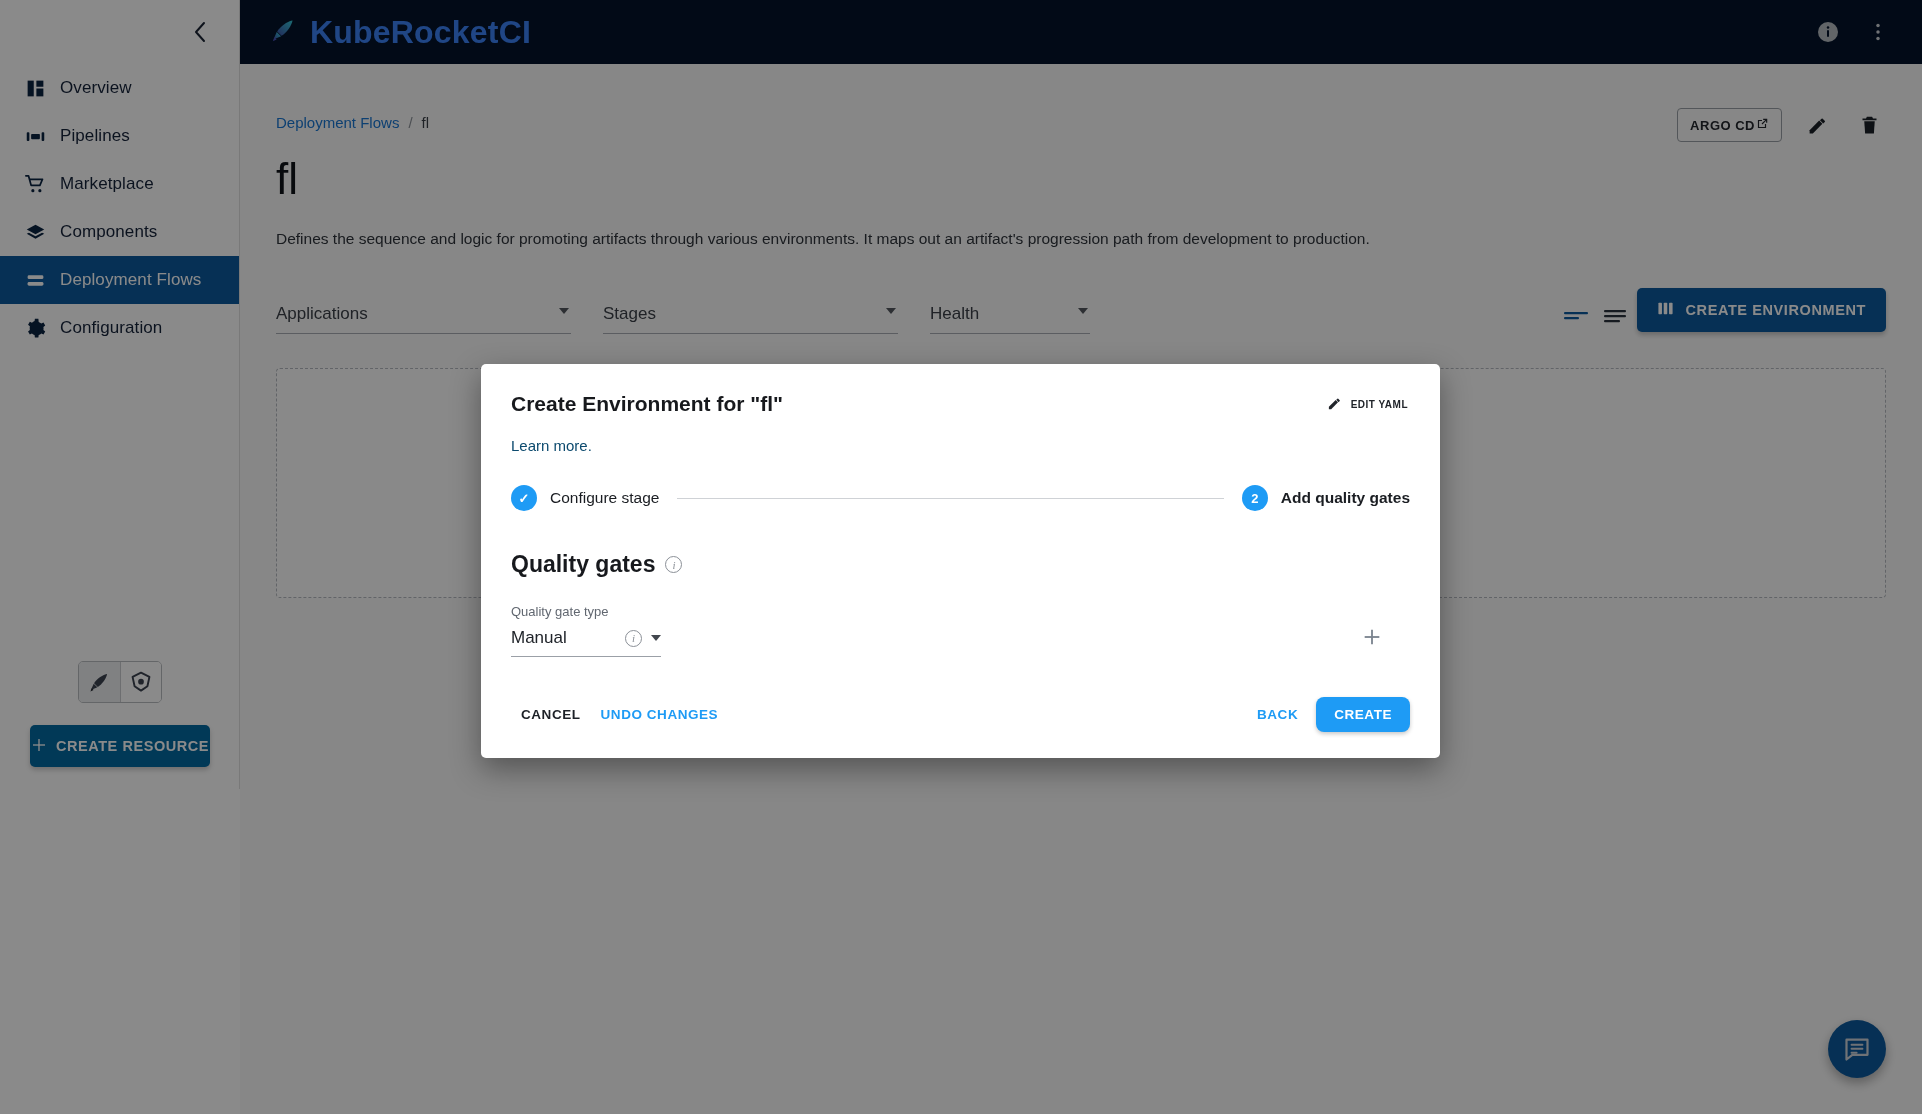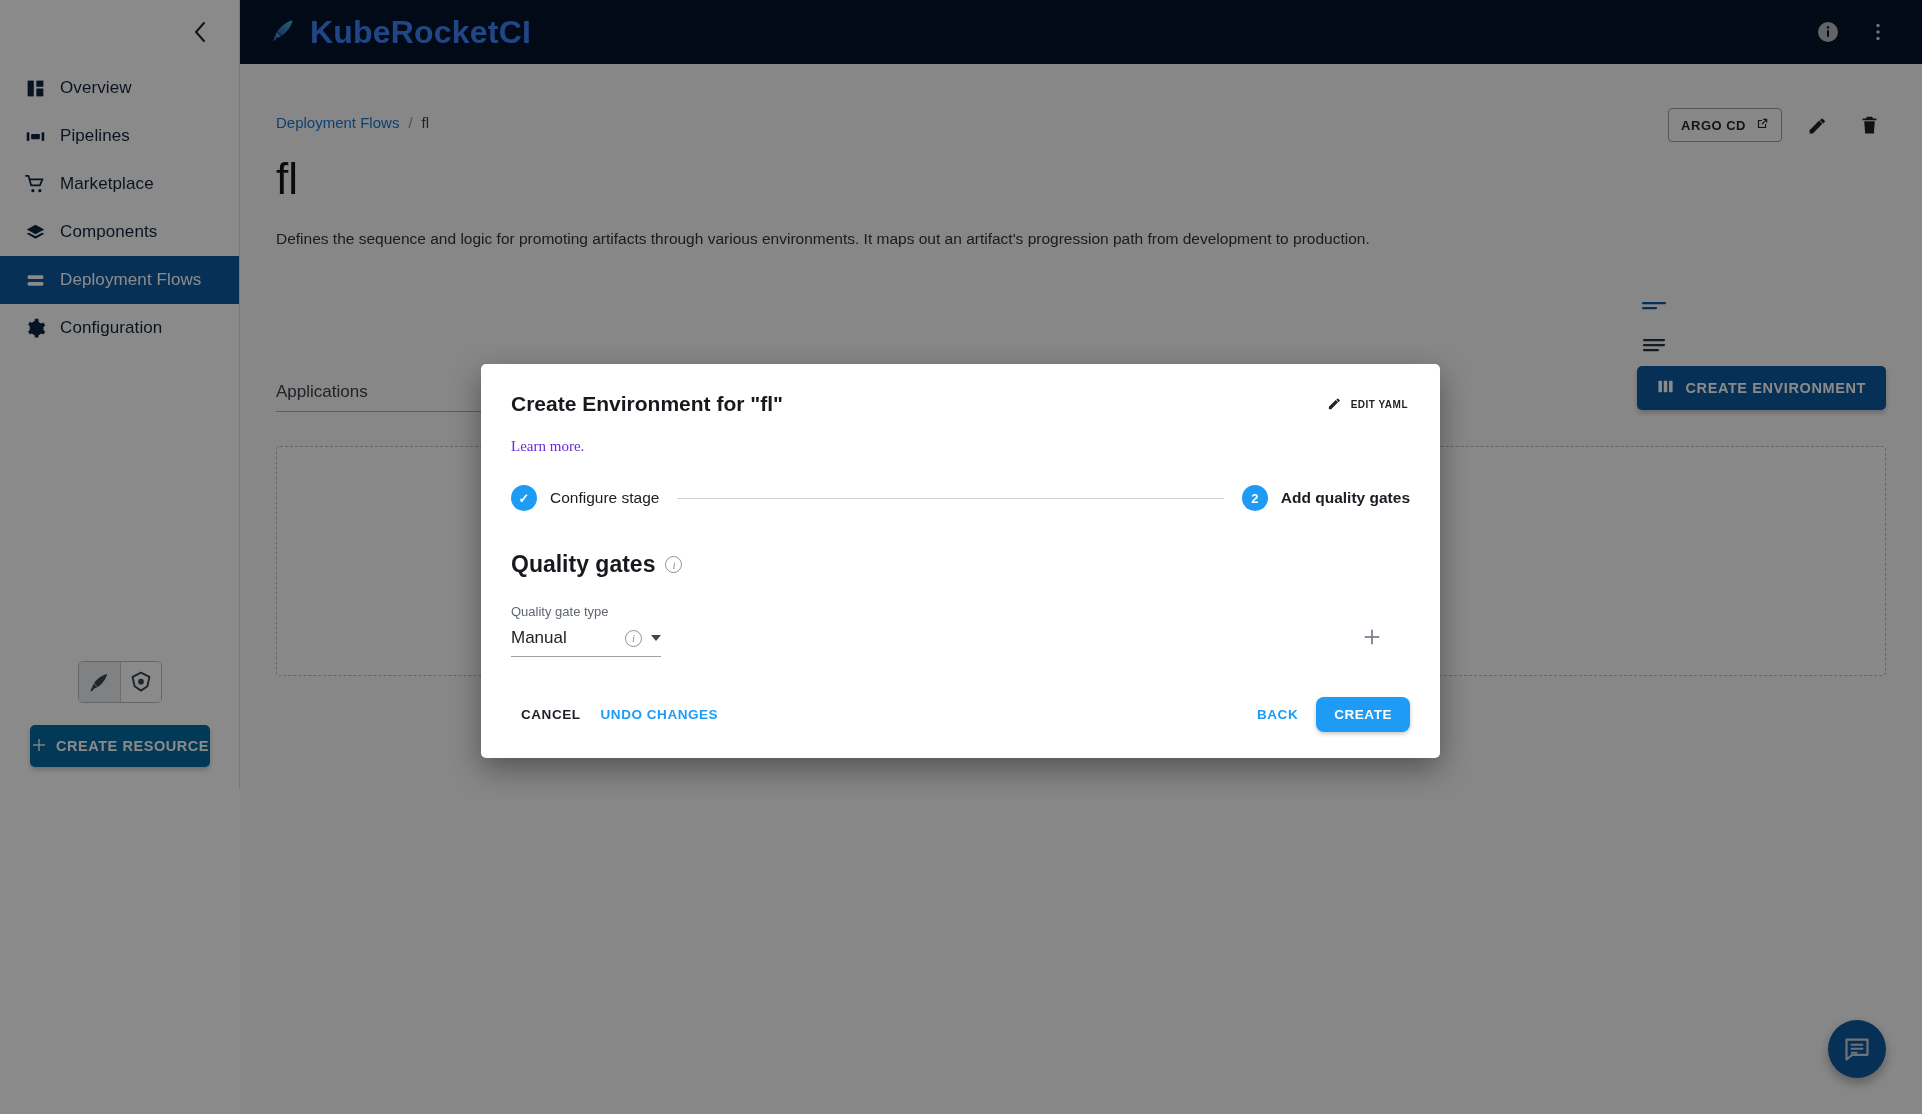--- a/index.html
+++ b/index.html
@@ -91,21 +91,21 @@
 
   .toolbar-row { display: flex; align-items: flex-end; margin-top: 40px; }
   .filters { display: flex; gap: 32px; }
   .select-field { position: relative; width: 295px; border-bottom: 1px solid #a9adb3; padding-bottom: 9px; cursor: pointer; }
   .select-field .sel-text { font-size: 17px; color: #3b4048; }
   .caret {
     position: absolute; right: 2px; top: 4px;
     width: 0; height: 0; border-left: 5.5px solid transparent;
     border-right: 5.5px solid transparent; border-top: 6px solid #53585f;
   }
-  .toolbar-right { margin-left: auto; display: flex; align-items: flex-start; gap: 5px; padding-bottom: 2px; flex-direction: column; }
+  .toolbar-right { margin-left: auto; display: flex; align-items: flex-end; gap: 5px; padding-bottom: 2px; }
   .view-toggle { width: 34px; height: 34px; display: flex; align-items: center; justify-content: center; cursor: pointer; }
   .create-env-btn {
     display: flex; align-items: center; gap: 11px; height: 44px; padding: 0 20px;
     background: #0c5a9e; color: #fff; border: none; border-radius: 5px;
     font-size: 14.5px; font-weight: 600; letter-spacing: .6px; cursor: pointer;
     box-shadow: 0 3px 5px rgba(0,0,0,0.22);
     font-family: "Liberation Sans", sans-serif;
   }
 
   .empty-card {
@@ -129,21 +129,21 @@
   }
   .modal-head { display: flex; align-items: flex-start; padding: 28px 30px 0 30px; }
   .modal-title { font-size: 21px; font-weight: 700; color: #17191d; }
   .edit-yaml-btn {
     margin-left: auto; display: flex; align-items: center; gap: 9px;
     background: transparent; border: none; cursor: pointer;
     font-size: 10px; font-weight: 600; letter-spacing: .5px; color: #20242a;
     font-family: "Liberation Sans", sans-serif; padding: 4px 2px;
   }
   .learn-more { padding: 20px 30px 0 30px; }
-  .learn-more a { color: #6d28d9; font-size: 15px; text-decoration: none; cursor: pointer; font-family: Liberation Serif, serif; }
+  .learn-more a { color: #0c4a6e; font-size: 15px; text-decoration: none; cursor: pointer; }
 
   .stepper { display: flex; align-items: center; padding: 30px 30px 0 30px; }
   .step { display: flex; align-items: center; gap: 13px; }
   .step-circle {
     width: 26px; height: 26px; border-radius: 50%; background: #1e9bf5;
     display: flex; align-items: center; justify-content: center;
     color: #ffffff; font-size: 13px; font-weight: 700;
   }
   .step-label { font-size: 15.5px; color: #1a1d22; }
   .step-label.current { font-weight: 700; }
@@ -336,21 +336,21 @@
   <main class="content">
     <div style="display:flex;align-items:flex-start;">
       <div style="flex:1;">
         <div class="breadcrumb">
           <span class="crumb-link">Deployment Flows</span>
           <span class="crumb-sep">/</span>
           <span class="crumb-current">fl</span>
         </div>
       </div>
       <div style="display:flex;align-items:center;gap:18px;padding-top:44px;">
-        <button style="display:flex;align-items:center;gap:9px;height:34px;padding:0 12px;background:transparent;border:1px solid #9aa0a7;border-radius:4px;font-size:13px;font-weight:600;letter-spacing:.5px;color:#23272d;cursor:pointer;font-family:'Liberation Sans',sans-serif;">
+        <button style="display:flex;align-items:center;gap:0;height:34px;padding:0 12px;background:transparent;border:1px solid #9aa0a7;border-radius:4px;font-size:13px;font-weight:600;letter-spacing:.5px;color:#23272d;cursor:pointer;font-family:'Liberation Sans',sans-serif;">
           <span>ARGO CD</span>
           <span>
             <svg width="14" height="14" viewBox="0 0 24 24">
                 <path d="M5 5h7v2H7v10h10v-5h2v7H5z" fill="#23272d"></path>
                 <path d="M14 3h7v7h-2V6.4L12.7 12.7 11.3 11.3 17.6 5H14z" fill="#23272d"></path>
               </svg>
           </span>
         </button>
         <div style="width:34px;height:34px;display:flex;align-items:center;justify-content:center;cursor:pointer;">
           <svg width="21" height="21" viewBox="0 0 24 24">

